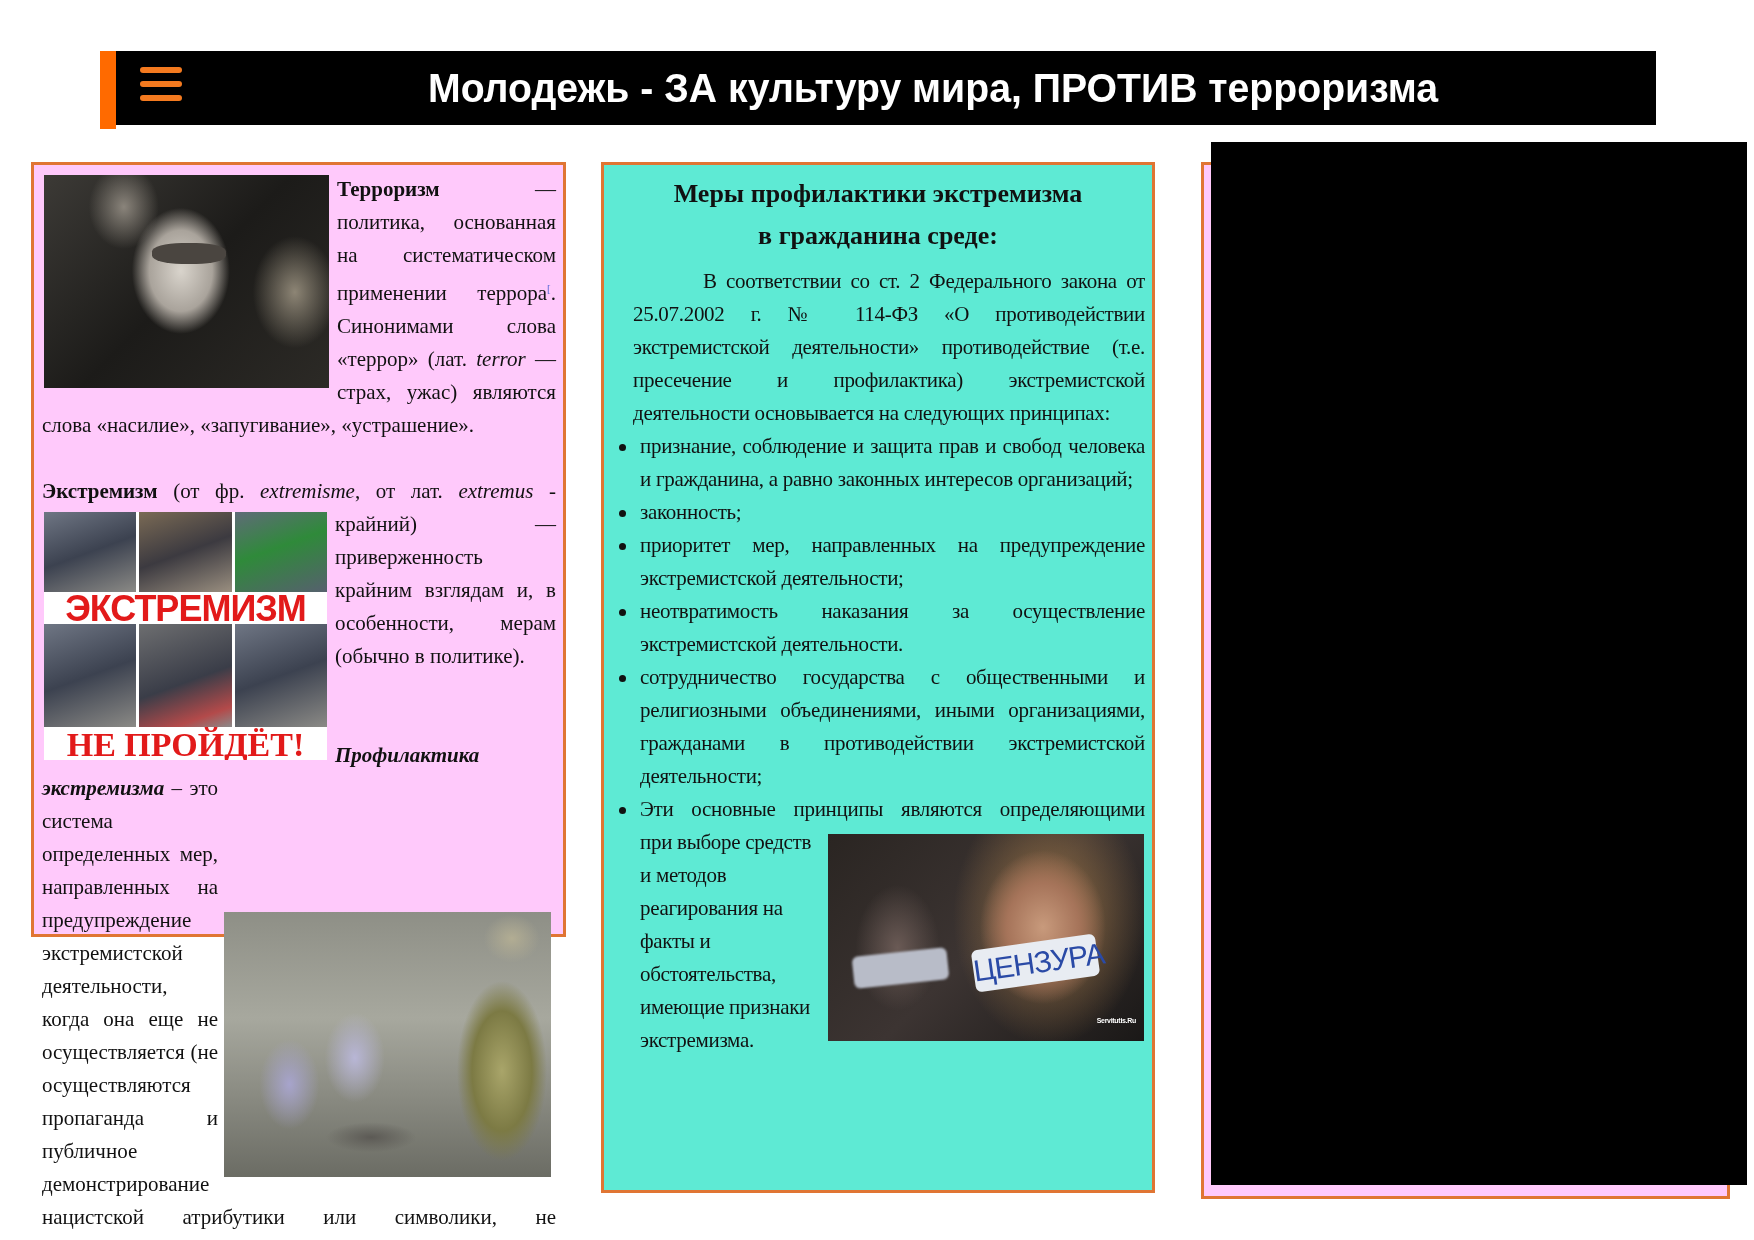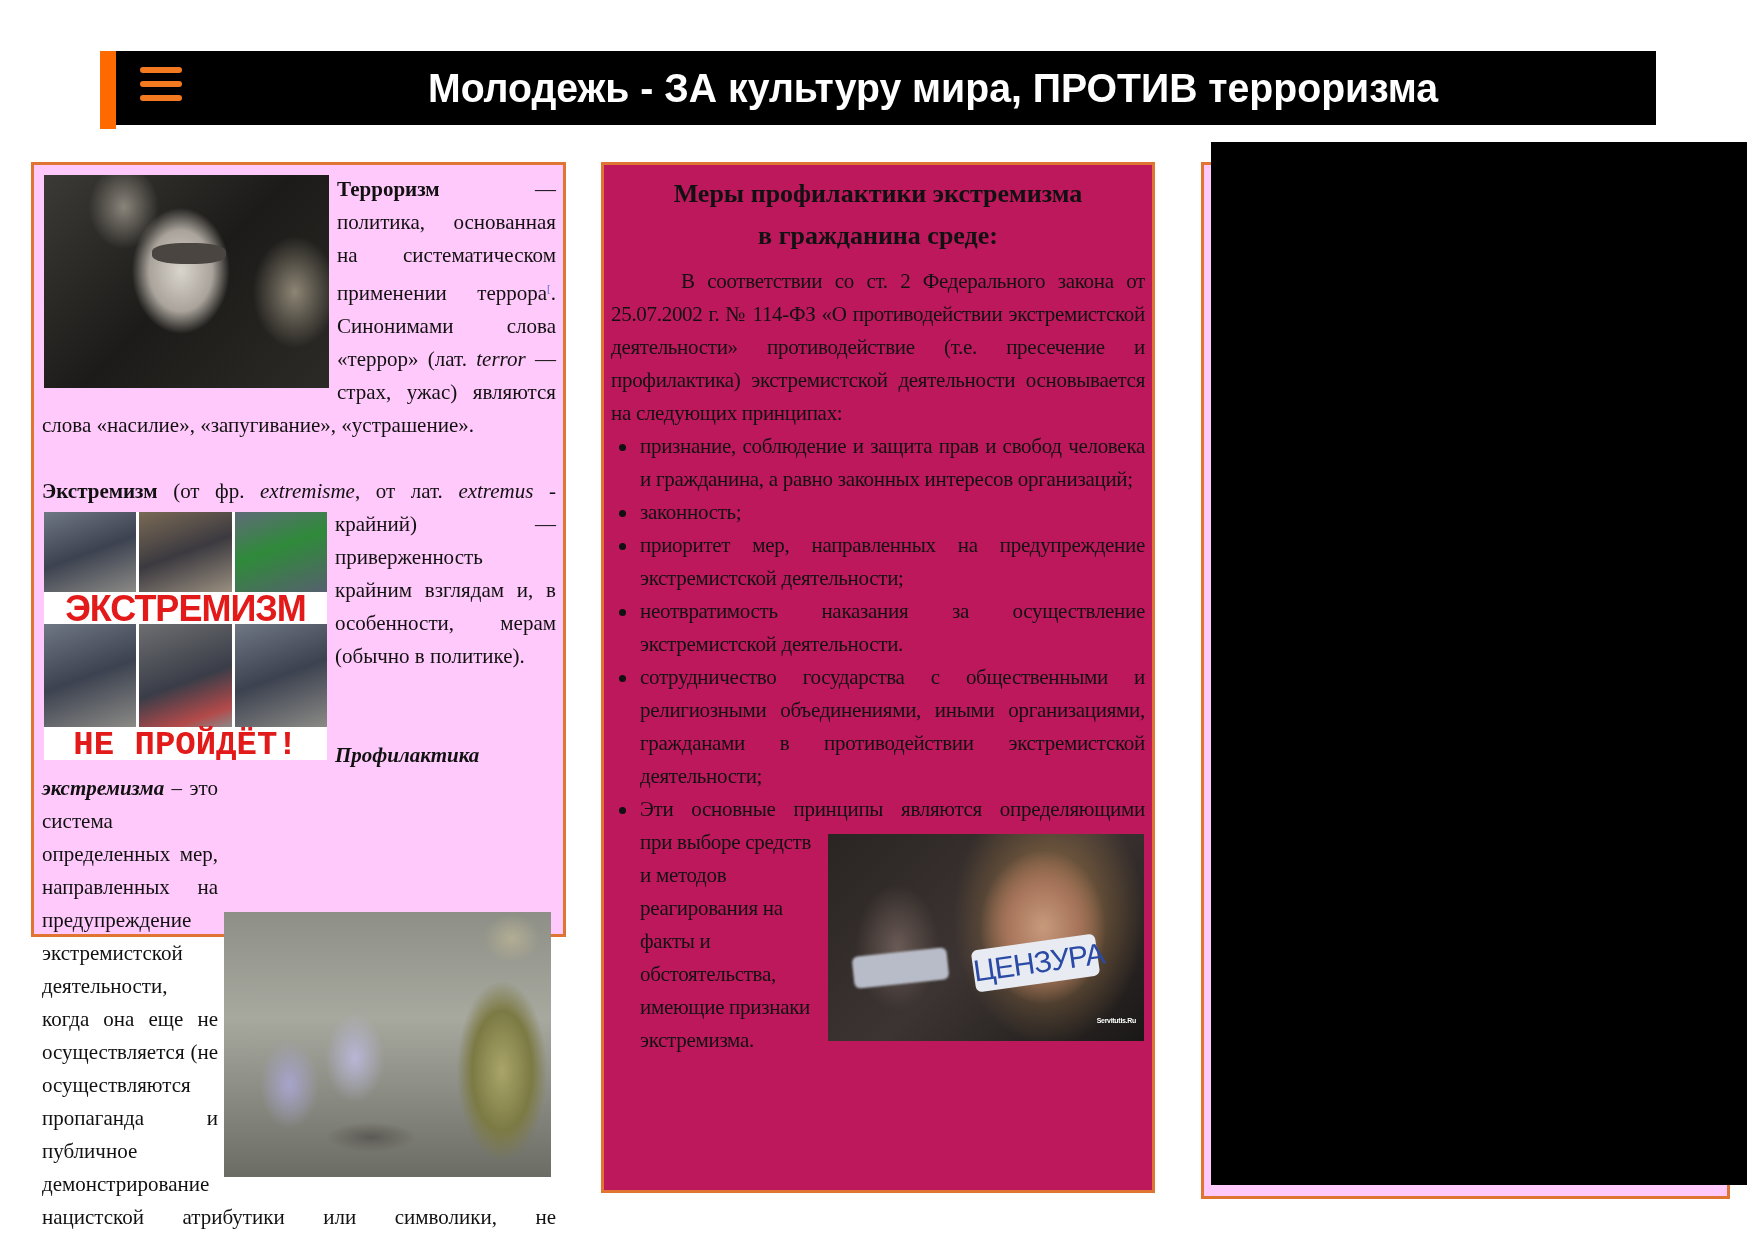--- a/index.html
+++ b/index.html
@@ -27,21 +27,21 @@
       font-weight: bold; font-size: 40px; letter-spacing: 0px;
       transform: scaleX(0.98);
     }
 
     
     .panel {
       position: absolute; border: 3px solid #e07533;
       font-size: 21px; line-height: 33px; text-align: justify;
     }
     .panel-left { left: 31px; top: 162px; width: 535px; height: 775px; background: #ffc9fb; padding: 8px 7px 0 8px; }
-    .panel-mid { left: 601px; top: 162px; width: 554px; height: 1031px; background: #be185d; padding: 6px 7px 0 7px; }
+    .panel-mid { left: 601px; top: 162px; width: 554px; height: 1031px; background: #5eead4; padding: 6px 7px 0 7px; }
     .panel-right { left: 1201px; top: 162px; width: 529px; height: 1037px; background: #ffc9fb; }
 
     .redaction {
       position: absolute; left: 1211px; top: 142px; width: 536px; height: 1043px; background: #000;
     }
 
     
     .photo { display: block; position: relative; overflow: hidden; }
     .photo-terror {
       float: left; width: 285px; height: 213px; margin: 2px 8px 4px 2px;
@@ -65,21 +65,21 @@
     .photo-extremism .cell.c2 { background: linear-gradient(160deg, #7a6a55 0%, #3c3a40 50%, #9a8f80 100%); }
     .photo-extremism .cell.c3 { background: linear-gradient(160deg, #5f6b78 0%, #2f8a3a 45%, #56606e 100%); }
     .photo-extremism .cell.c5 { background: linear-gradient(160deg, #6d6e70 0%, #3a3d48 55%, #b34a4a 85%, #8a8a8a 100%); }
     .photo-extremism .banner-top {
       position: absolute; left: 0; top: 80px; width: 100%; height: 32px; background: #fff;
       color: #e21a1a; font-family: "Liberation Sans", "DejaVu Sans", sans-serif; font-weight: bold;
       font-size: 36px; line-height: 34px; text-align: center; letter-spacing: -1px;
     }
     .photo-extremism .banner-bottom {
       position: absolute; left: 0; top: 215px; width: 100%; height: 33px; background: #fff;
-      color: #e21a1a; font-family: Liberation Mono, monospace; font-weight: bold;
+      color: #e21a1a; font-family: Liberation Serif, serif; font-weight: bold;
       font-size: 34px; line-height: 36px; text-align: center; letter-spacing: 0px;
     }
     .photo-soldier {
       float: right; width: 327px; height: 265px; margin: 8px 5px 0 6px;
       background:
         radial-gradient(ellipse 60px 120px at 85% 60%, #a9a56a 0%, #7c7a44 50%, transparent 75%),
         radial-gradient(ellipse 35px 30px at 88% 10%, #b2ad93 0%, transparent 80%),
         radial-gradient(ellipse 40px 60px at 40% 55%, #b8b6d6 0%, transparent 75%),
         radial-gradient(ellipse 40px 60px at 20% 65%, #a7a4cc 0%, transparent 75%),
         radial-gradient(ellipse 60px 20px at 45% 85%, #5c5a55 0%, transparent 75%),
@@ -109,21 +109,21 @@
     }
 
     b { font-weight: bold; }
     .para { margin: 0; }
     .gap { height: 33px; }
 
     
     .mid-title {
       text-align: center; font-weight: bold; font-size: 26px; line-height: 42px; margin: 2px 0 8px 0;
     }
-    .mid-intro { text-indent: 70px; letter-spacing: -0.3px; }
+    .mid-intro { text-indent: 70px; letter-spacing: -0.3px; margin-left: 22px; }
     .bullets { list-style: none; }
     .bullets li { position: relative; padding-left: 29px; letter-spacing: -0.3px; }
     .bullets li::before {
       content: ""; position: absolute; left: 8px; top: 14px; width: 7px; height: 7px;
       border-radius: 50%; background: #111;
     }
     .bullets li.last { text-align: left; }
     .tail { text-align: left; }
   </style>
 </head>

